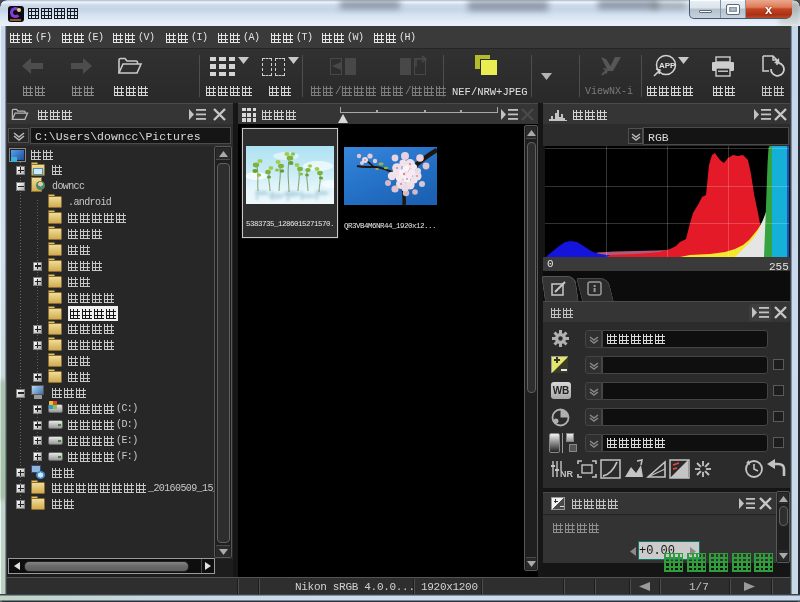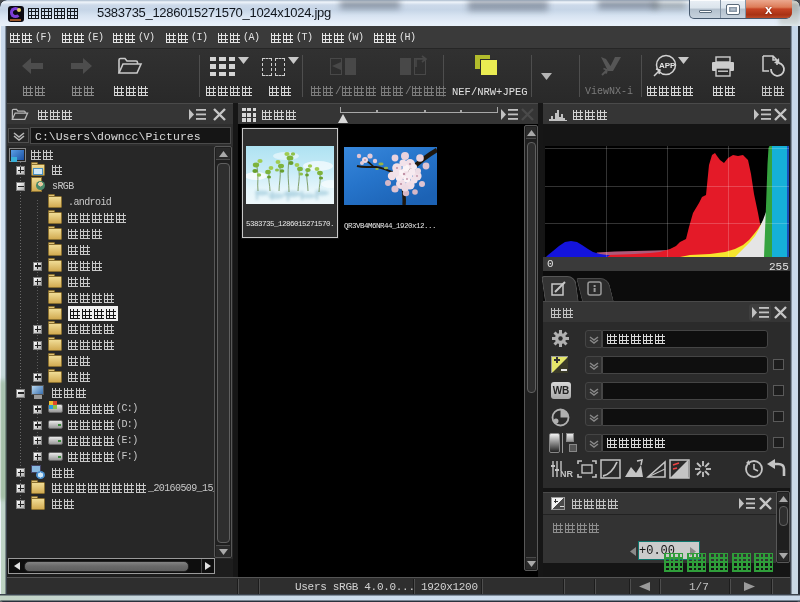--- a/index.html
+++ b/index.html
@@ -25,21 +25,20 @@
  <div class="ab" style="left:2px;top:1px;width:11px;height:11px;border-radius:50%;border:3px solid #7d3fd6;border-right-color:transparent"></div>
  <div class="ab" style="left:9px;top:2px;width:4px;height:4px;border-radius:50%;background:#e8d26a"></div>
  <div class="ab" style="left:2px;top:13px;width:11px;height:1.5px;background:#c06a30;opacity:.8"></div>
 </div>
 <div class="hx" style="left:28px;top:3px;height:20px;color:#151a20">
       <span class="c c12"></span>
       <span class="c c12"></span>
       <span class="c c12"></span>
       <span class="c c12"></span>
     </div>
-<div class="ab" style="left:97px;top:5px;font:13px 'Liberation Sans',sans-serif;color:#10151c;letter-spacing:-.3px">5383735_1286015271570_1024x1024.jpg</div>
 
 <div class="ab" style="left:689px;top:0;width:102px;height:19px;border-radius:0 0 5px 5px;border:1px solid #47596e;border-top:none;background:linear-gradient(#e9eff5 0,#dbe4ec 45%,#b3c0cd 50%,#c7d2dd 100%);box-shadow:inset 0 1px 0 rgba(255,255,255,.8)">
  <div class="ab" style="left:30px;top:0;width:1px;height:18px;background:#8494a5"></div>
  <div class="ab" style="left:55px;top:0;width:1px;height:18px;background:#8494a5"></div>
  <div class="ab" style="left:56px;top:0;width:46px;height:18px;border-radius:0 0 5px 0;background:linear-gradient(#eba88e 0,#dd7c58 40%,#c64424 50%,#a83214 82%,#bc4a28 100%)"></div>
  <div class="ab" style="left:9px;top:10px;width:13px;height:3px;background:#fdfdfd;border:1px solid #5a6a7a;border-radius:1px"></div>
  <div class="ab" style="left:36.5px;top:4.5px;width:12px;height:9px;border:2px solid #fff;outline:1px solid #5a6a7a;border-radius:1px;box-shadow:inset 0 0 0 1.5px #8a98a8"></div>
  <div class="ab" style="left:75px;top:2px;font:bold 13px 'Liberation Sans',sans-serif;color:#fff;text-shadow:0 0 2px #7a2010">x</div>
 </div>
 
@@ -262,21 +261,21 @@
         <div class="ab" style="left:24px;top:18.4px;width:14px;height:12px;background:linear-gradient(#f0dc96,#d2ab52);border:1px solid #8a7030;border-radius:1px"></div>
         <div class="ab" style="left:26px;top:22.4px;width:10px;height:7px;background:#cfe8f8;border:1px solid #4a90c0"></div>
         <div class="hx" style="left:45px;top:16.9px;height:15px;color:#c8c8c8;white-space:nowrap">
           <span class="c"></span>
         </div>
         <div class="ab" style="left:9px;top:36px;width:9px;height:9px;background:linear-gradient(135deg,#fff,#b0b0b0);border:1px solid #808080"></div>
         <div class="ab" style="left:10.5px;top:39.5px;width:6px;height:1.6px;background:#222"></div>
         <div class="ab" style="left:24px;top:31.299999999999997px;width:11px;height:15px;background:linear-gradient(#f0dc96,#d2ab52);border:1px solid #8a7030"></div>
         <div class="ab" style="left:29px;top:35.3px;width:9px;height:9px;border-radius:50%;background:radial-gradient(circle at 50% 35%,#e8c8a0 0 30%,#4a8a6a 34%)"></div>
         <div class="hx" style="left:45px;top:32.8px;height:15px;color:#c8c8c8;white-space:nowrap">
-          <span style="font:10px 'Liberation Mono',monospace;letter-spacing:-.6px">sRGB</span>
+          <span style="font:10px 'Liberation Mono',monospace;letter-spacing:-.6px">downcc</span>
         </div>
         <div class="ab" style="left:41px;top:48.2px;width:7px;height:3px;background:#e0c378;border:1px solid #8a7030;border-radius:1px 1px 0 0"></div>
         <div class="ab" style="left:41px;top:50.2px;width:14px;height:12px;background:linear-gradient(#f0dc96,#d2ab52);border:1px solid #8a7030;border-radius:1px"></div>
         <div class="hx" style="left:61px;top:48.7px;height:15px;color:#c8c8c8;white-space:nowrap">
           <span style="font:10px 'Liberation Mono',monospace;letter-spacing:-.6px">.android</span>
         </div>
         <div class="ab" style="left:41px;top:64.1px;width:7px;height:3px;background:#e0c378;border:1px solid #8a7030;border-radius:1px 1px 0 0"></div>
         <div class="ab" style="left:41px;top:66.1px;width:14px;height:12px;background:linear-gradient(#f0dc96,#d2ab52);border:1px solid #8a7030;border-radius:1px"></div>
         <div class="hx" style="left:61px;top:64.6px;height:15px;color:#c8c8c8;white-space:nowrap">
           <span class="c"></span>
@@ -678,20 +677,29 @@
   <svg class="ab" style="left:211px;top:5px" width="17" height="11">
           <path d="M0 0 L5 5.5 L0 11 Z" fill="#c2c2c2"></path>
           <rect x="7" y="0" width="10" height="1.8" fill="#c2c2c2"></rect>
           <rect x="7" y="4.5" width="10" height="1.8" fill="#c2c2c2"></rect>
           <rect x="7" y="9" width="10" height="1.8" fill="#c2c2c2"></rect>
         </svg>
   <svg class="ab" style="left:231px;top:4px" width="13" height="13">
           <path d="M1 1 L12 12 M12 1 L1 12" stroke="#c6c6c6" stroke-width="2.4"></path>
         </svg>
  </div>
+ <div class="ab" style="left:0;top:21px;width:247px;height:22px;background:#2c2c2c">
+  <div class="ab" style="left:85px;top:4px;width:15px;height:16px;background:#262626;border:1px solid #505050">
+          <svg class="ab" style="left:2px;top:4px" width="10" height="8">
+            <path d="M1 1 L5 4 L9 1 M1 4 L5 7 L9 4" stroke="#b8b8b8" stroke-width="1.5" fill="none"></path>
+          </svg>
+        </div>
+  <div class="ab" style="left:100px;top:3px;width:146px;height:18px;background:#141414;border:1px solid #4a4a4a"></div>
+  <div class="lb" style="left:105px;top:7px;font-size:11.5px;color:#dadada">RGB</div>
+ </div>
  <svg class="ab" style="left:2px;top:43px" width="244" height="111" viewBox="0 0 244 111">
   <rect width="244" height="111" fill="#000"></rect>
   <polygon fill="#b05878" points="48,111 52,106.5 70,105.5 90,105 110,104.5 125,104 132,103.5 132,111"></polygon>
   <polygon fill="#1414dc" points="1,111 3,109 8,105 14,100 20,96 26,95 32,96 37,99 43,103 48,106 55,108 62,109 80,109.5 100,110 132,110.5 132,111"></polygon>
   <polygon fill="#e41a28" points="62,111 65,109 90,108 105,107 115,106 125,103 131,100 135,96 141,93 144,81 148,67 151,62 154,57 157,51 161,49 164,19 167,9 170,7 172,10 175,14 179,17 183,12 188,9 193,10 198,9 203,14 206,28 209,48 213,67 216,83 219,96 222,105 226,108 230,111"></polygon>
   <polygon fill="#f5e62e" points="135,111 145,109 165,108 180,106 190,103 198,99 204,94 209,88 213,83 216,78 218,75 221,78 224,81 227,84 230,86 233,111"></polygon>
   <polygon fill="#e5e5e5" points="190,111 195,106 200,101 205,96 210,90 214,83 218,74 221,66 224,60 226,57 228,58 230,62 232,68 234,111"></polygon>
   <polygon fill="#35a33f" points="219,111 221,60 222.5,18 223.5,2 224.5,0 227.5,0 228,30 229,70 230,90 231,111"></polygon>
   <rect x="227" y="0" width="17" height="111" fill="#15b0d8"></rect>
   <rect x="242" y="0" width="2" height="111" fill="#1a50b8"></rect>
@@ -915,21 +923,21 @@
   <div class="ab" style="left:1.5px;top:14px;width:9px;height:20px;background:#2e2e2e;border:1px solid #606060;border-radius:4px"></div>
   <div class="ab" style="left:1px;top:58px;width:10px;height:11px;background:#2a2a2a">
           <svg class="ab" style="left:1px;top:3px" width="9" height="6">
             <path d="M0 0 L4.5 6 L9 0 Z" fill="#aaa"></path>
           </svg>
         </div>
  </div>
 </div>
 
 <div class="ab" style="left:7px;top:577px;width:783px;height:17px;background:#2e2e2e;border-top:1px solid #555" id="status">
- <div class="lb" style="left:288px;top:3px;color:#d2d2d2;letter-spacing:-.3px">Users sRGB 4.0.0...</div>
+ <div class="lb" style="left:288px;top:3px;color:#d2d2d2;letter-spacing:-.3px">Nikon sRGB 4.0.0...</div>
  <div class="lb" style="left:414px;top:3px;color:#d2d2d2;letter-spacing:-.3px">1920x1200</div>
  <div class="lb" style="left:682px;top:3px;color:#c2c2c2">1/7</div>
  <svg class="ab" style="left:630px;top:4px" width="13" height="9">
         <path d="M13 0 L2 4.5 L13 9 Z" fill="#9a9a9a"></path>
       </svg>
  <svg class="ab" style="left:737px;top:4px" width="13" height="9">
         <path d="M0 0 L11 4.5 L0 9 Z" fill="#9a9a9a"></path>
       </svg>
 <div class="ab" style="left:231px;top:1px;width:1px;height:15px;background:#4e4e4e;box-shadow:-1px 0 0 #1c1c1c"></div>
       <div class="ab" style="left:252px;top:1px;width:1px;height:15px;background:#4e4e4e;box-shadow:-1px 0 0 #1c1c1c"></div>

